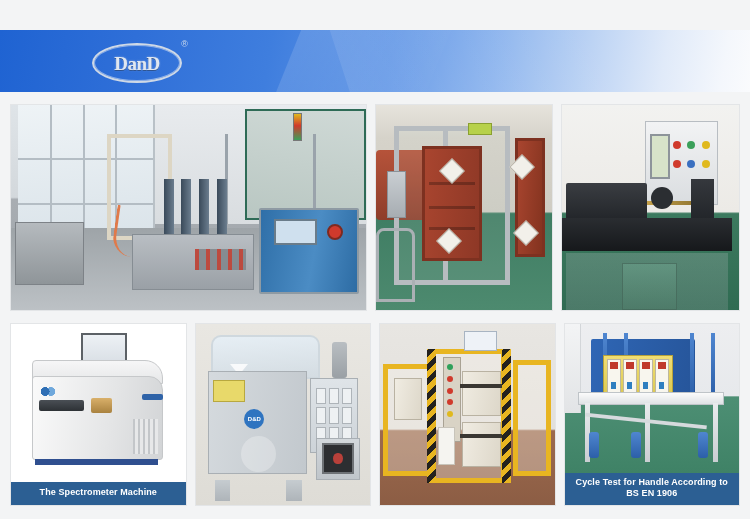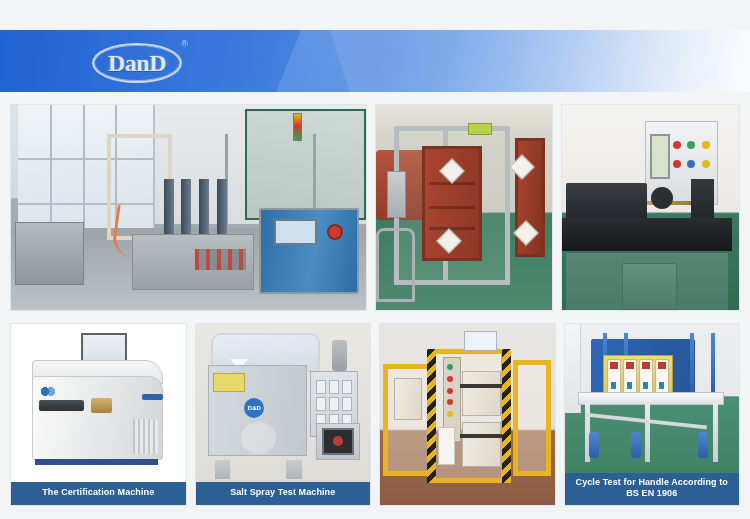--- a/index.html
+++ b/index.html
@@ -77,21 +77,21 @@
     border: 2px solid #cfd9e6;
     border-radius: 50%;
     box-shadow: inset 0 0 0 1px rgba(255,255,255,0.45);
     display: flex;
     align-items: center;
     justify-content: center;
   }
   .logo-text {
     font-family: "Liberation Serif", serif;
     font-weight: bold;
-    font-size: 24px;
+    font-size: 19px;
     letter-spacing: -0.5px;
     color: #dfe7f1;
     text-shadow: 0 1px 0 rgba(0,0,0,0.35), 0 0 2px rgba(255,255,255,0.5);
     line-height: 1;
   }
   .logo-reg {
     position: absolute;
     right: 0px;
     top: 0px;
     font-size: 9px;
@@ -621,21 +621,21 @@
           <div class="top"></div>
           <div class="body"></div>
           <div class="kb"></div>
           <div class="sample"></div>
           <div class="strip"></div>
           <div class="vent"></div>
           <div class="logo"></div>
           <div class="base"></div>
         </div>
       </div>
-      <div class="caption">The Certification Machine</div>
+      <div class="caption">The Spectrometer Machine</div>
     </div>
 
     <div class="card w-narrow">
       <div class="photo">
         <div class="scene f5">
           <div class="chimney"></div>
           <div class="lid"></div>
           <div class="funnel"></div>
           <div class="box"></div>
           <div class="ylabel"></div>
@@ -653,21 +653,20 @@
                 <b></b>
                 <b></b>
             </div>
           </div>
           <div class="ctrl-base"></div>
           <div class="knobbox"></div>
           <div class="foot" style="left:11%"></div>
           <div class="foot" style="left:52%"></div>
         </div>
       </div>
-      <div class="caption">Salt Spray Test Machine</div>
     </div>
 
     <div class="card w-narrow">
       <div class="photo">
         <div class="scene f6">
           <div class="rig r1"></div>
           <div class="rig r3"></div>
           <div class="rig r2"></div>
           <div class="hz" style="left:27%;top:14%;height:74%"></div>
           <div class="hz" style="left:70%;top:14%;height:74%"></div>

